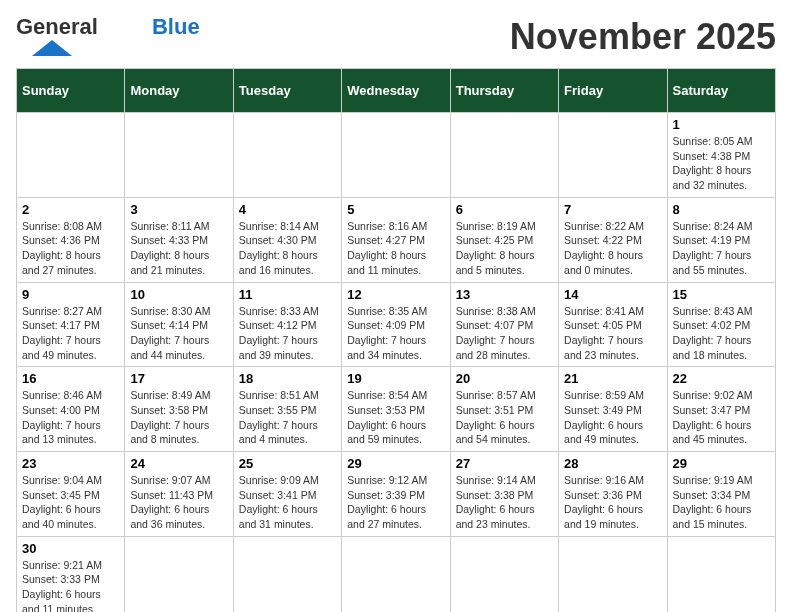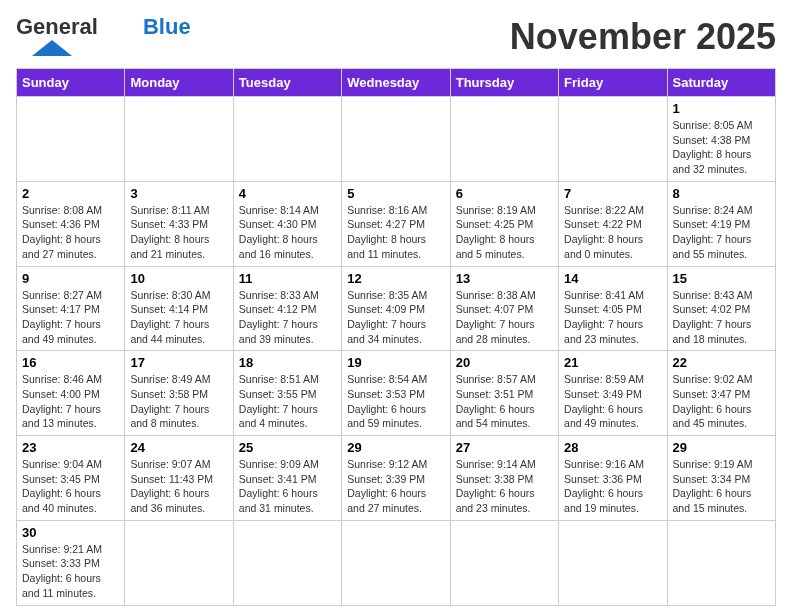--- a/index.html
+++ b/index.html
@@ -38,24 +38,24 @@
     .location-title {
       font-size: 16px;
       color: #555;
     }
     .calendar {
       width: 100%;
       border-collapse: collapse;
       font-size: 11px;
     }
     .calendar th {
-      background: #6d28d9;
+      background: #14532d;
       color: #fff;
       text-align: left;
-      padding: 6px 5px;
+      padding: 14px 5px;
       font-size: 13px;
       font-weight: bold;
       border: 1px solid #ccc;
     }
     .calendar td {
       border: 1px solid #ccc;
       vertical-align: top;
       padding: 4px 5px;
       width: calc(100% / 7);
       min-height: 75px;
@@ -74,21 +74,21 @@
     }
     .empty-cell {
       background: #f9f9f9;
     }
   </style>
 </head>
 <body>
 
 <div class="header-area">
   <div class="logo">
-    <div style="display:flex;align-items:flex-end;gap:8px;">
+    <div style="display:flex;align-items:flex-end;gap:17px;">
       <span class="logo-text">General</span>
       <span class="logo-text" style="color:#1a73c8;margin-left:37px;">Blue</span>
     </div>
     <div style="display:flex;justify-content:flex-end;margin-left:2px;">
       <svg width="60" height="20" viewBox="0 0 60 20">
         <polygon points="34,2 54,18 14,18" fill="#1a73c8"></polygon>
       </svg>
     </div>
   </div>
   <div class="title-area">

